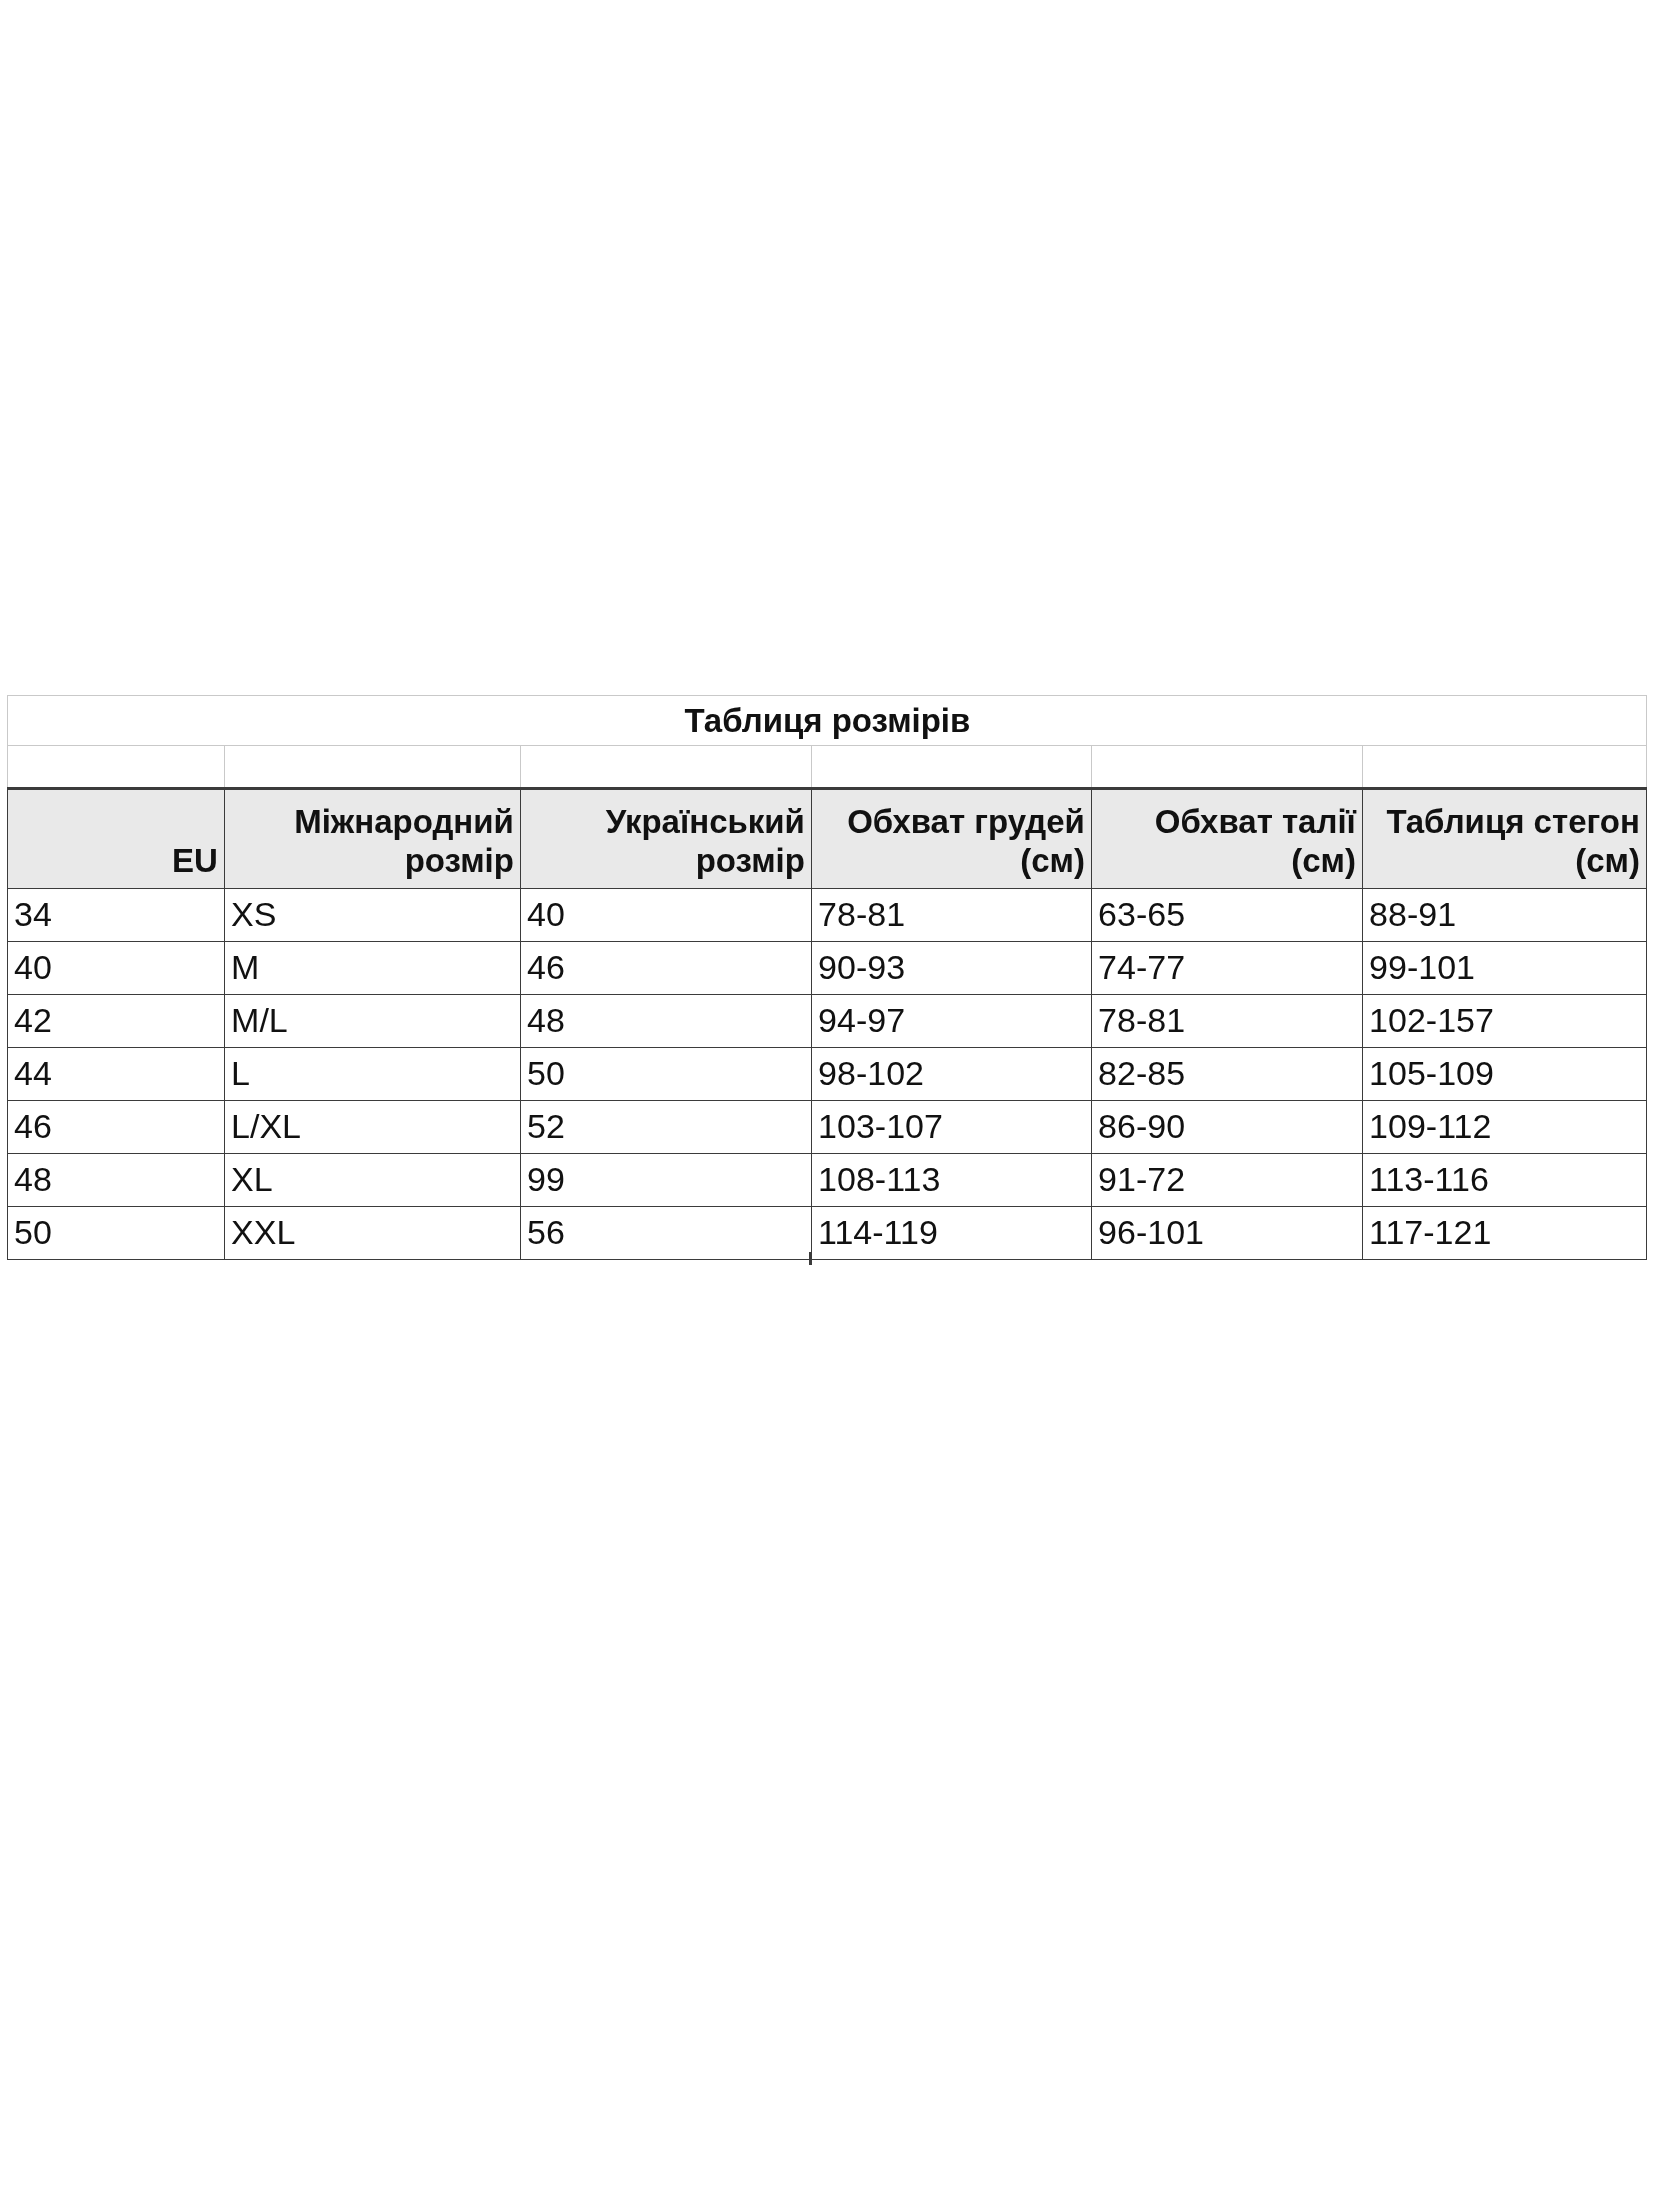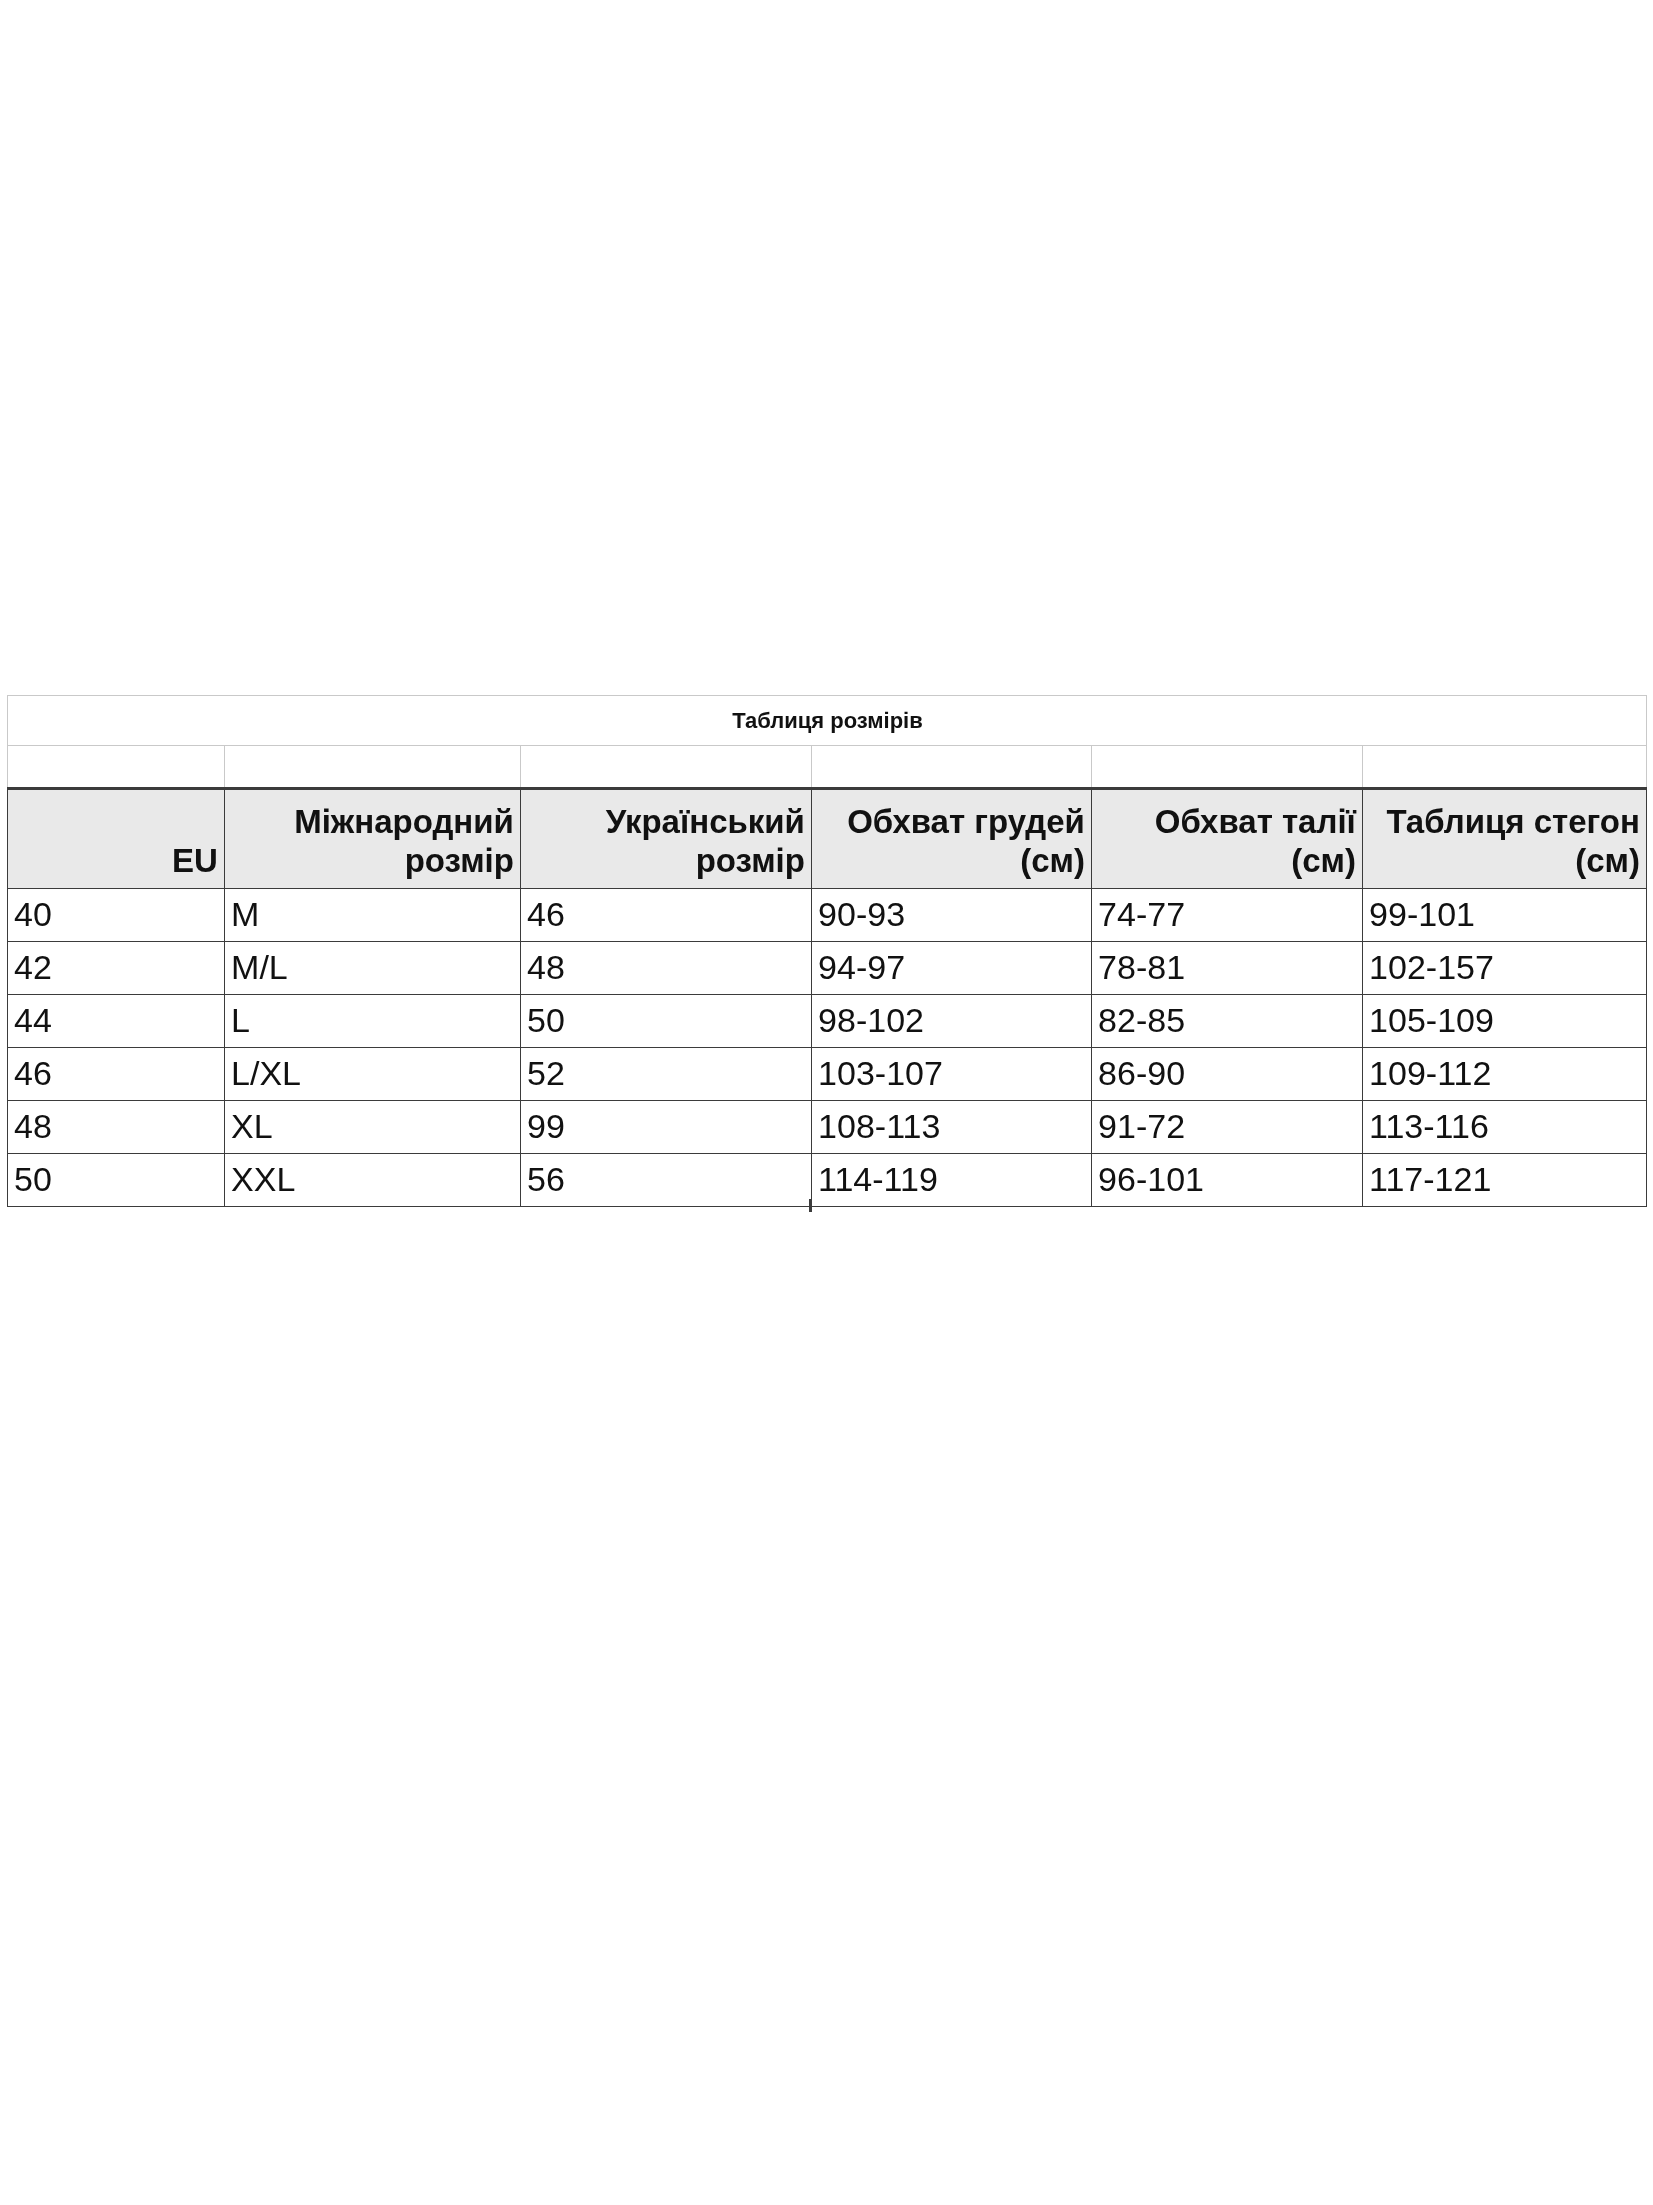--- a/index.html
+++ b/index.html
@@ -25,21 +25,21 @@
     table-layout: fixed;
     width: 1639px;
   }
   
   td.title-cell {
     height: 49px;
     border: 1.6px solid #c9c9c9;
     background: #ffffff;
     text-align: center;
     vertical-align: middle;
-    font-size: 22px;
+    font-size: 33px;
     font-weight: bold;
     padding: 0;
   }
   
   tr.spacer-row td {
     height: 41px;
     border: 1.6px solid #c9c9c9;
     background: #ffffff;
     padding: 0;
   }
@@ -108,20 +108,28 @@
         <th>EU</th>
         <th>Міжнародний розмір</th>
         <th>Український розмір</th>
         <th>Обхват грудей (см)</th>
         <th>Обхват талії (см)</th>
         <th>Таблиця стегон (см)</th>
       </tr>
     </thead>
     <tbody class="data">
         <tr>
+          <td>34</td>
+          <td>XS</td>
+          <td>40</td>
+          <td>78-81</td>
+          <td>63-65</td>
+          <td>88-91</td>
+        </tr>
+        <tr>
           <td>40</td>
           <td>M</td>
           <td>46</td>
           <td>90-93</td>
           <td>74-77</td>
           <td>99-101</td>
         </tr>
         <tr>
           <td>42</td>
           <td>M/L</td>

